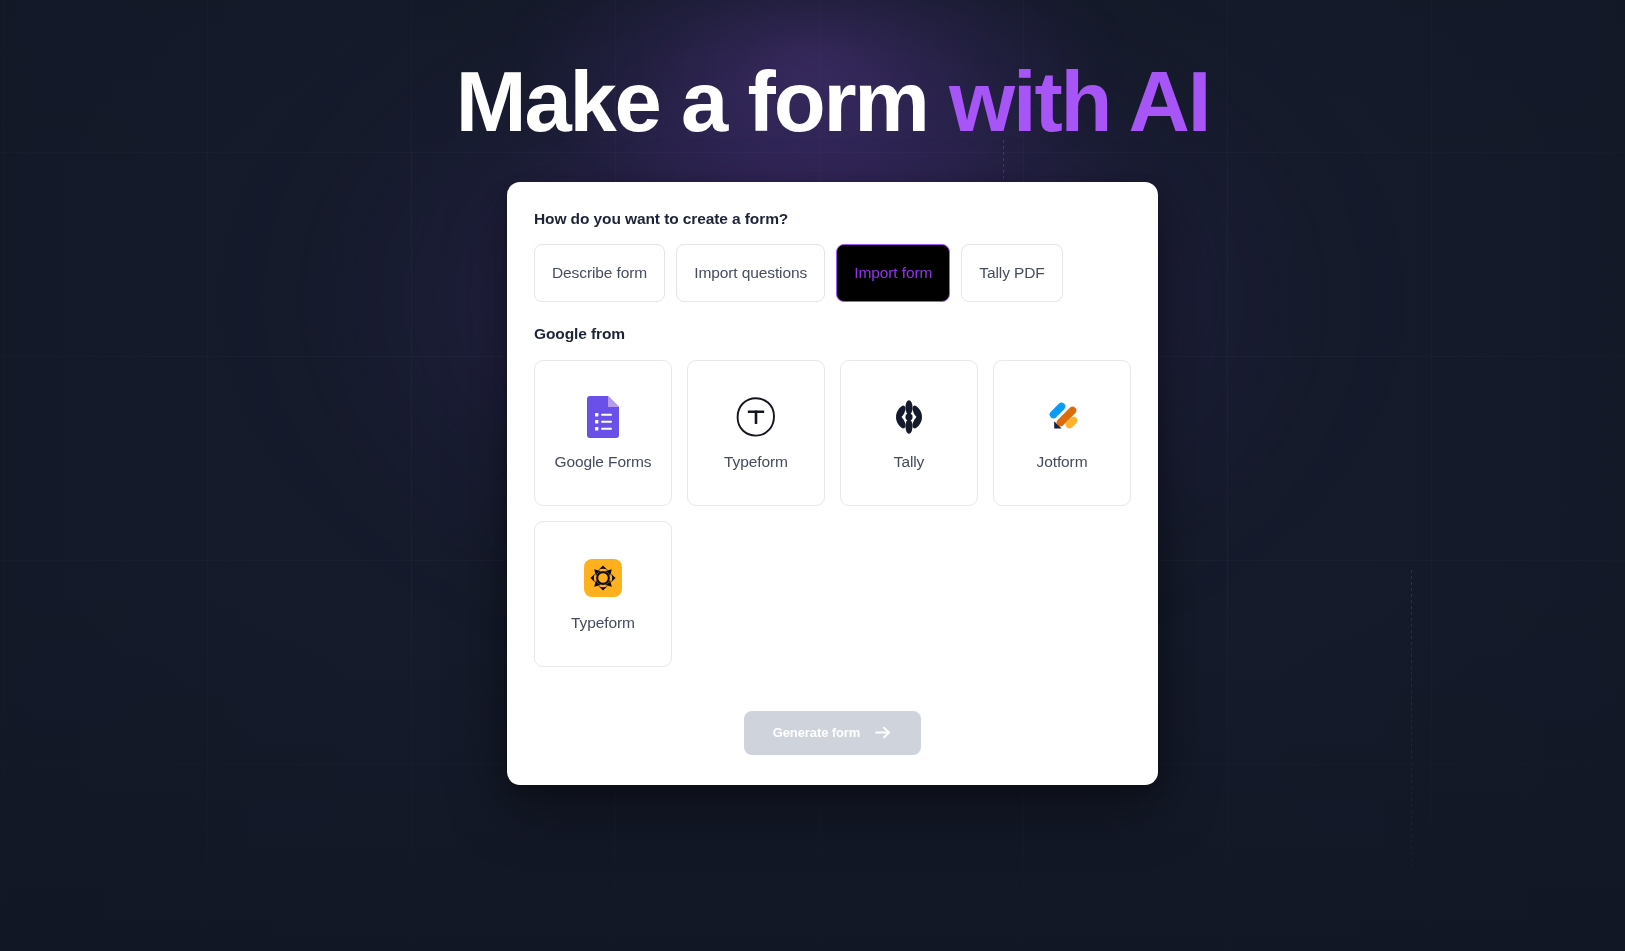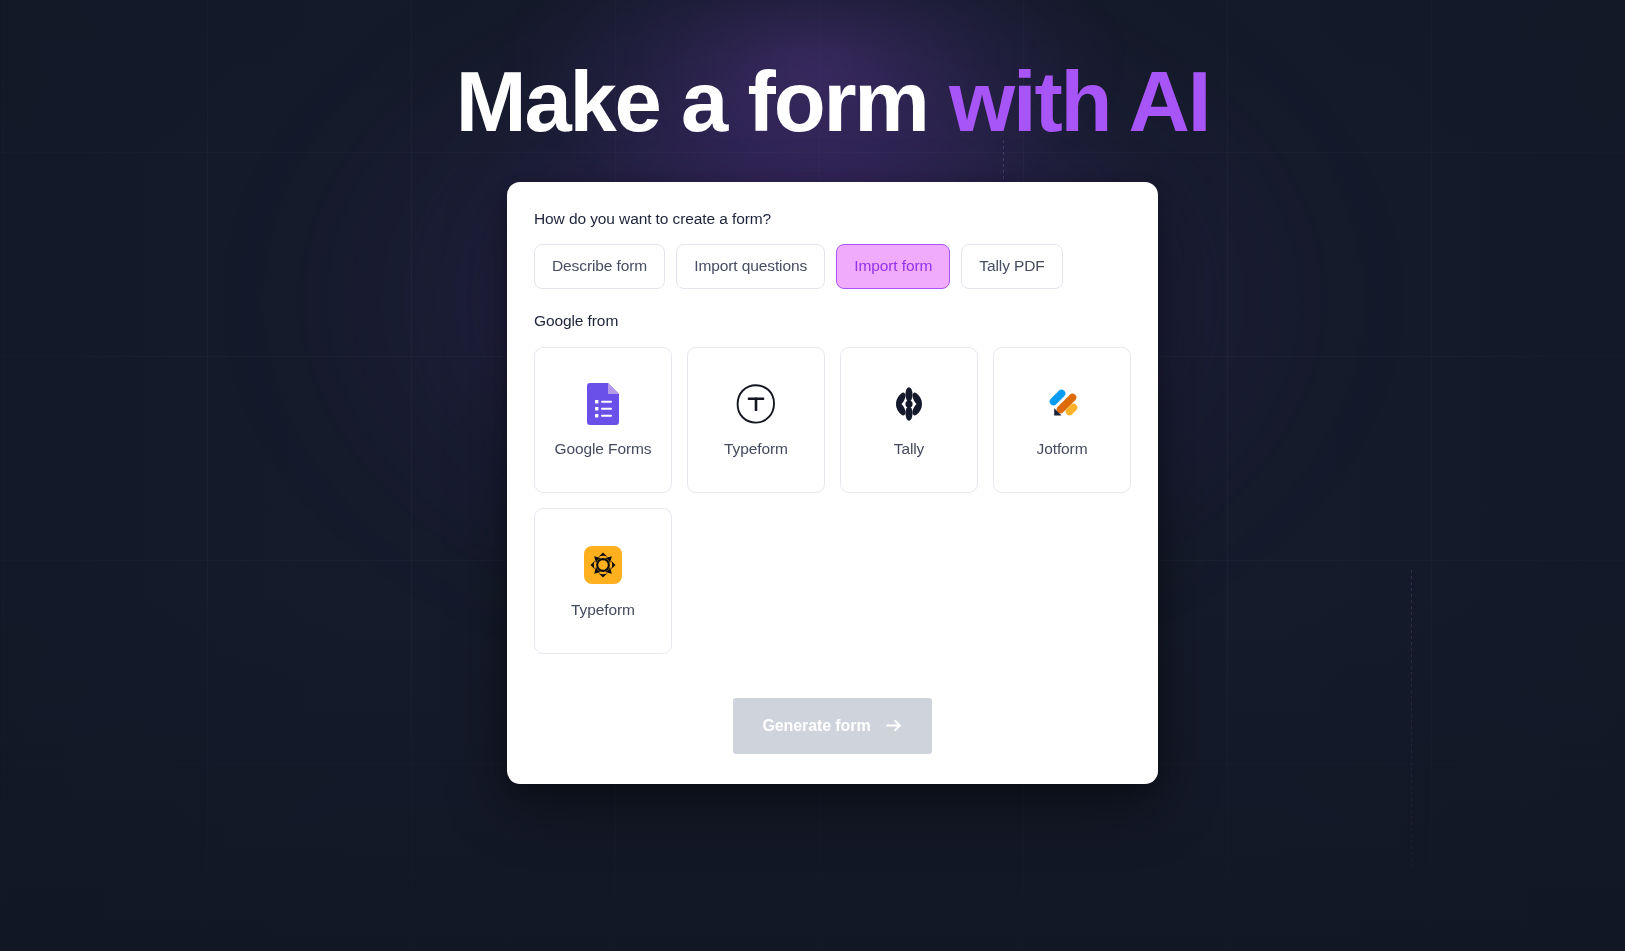--- a/index.html
+++ b/index.html
@@ -120,52 +120,52 @@
     margin-top: 36px;
     width: 651px;
     background: #ffffff;
     border-radius: 13px;
     padding: 28px 27px 30px 27px;
     box-shadow: 0 22px 60px rgba(0,0,0,0.42), 0 4px 14px rgba(0,0,0,0.22);
   }
 
   .section-label {
     font-size: 15.5px;
-    font-weight: 400;
+    font-weight: 700;
     color: #1d2439;
     letter-spacing: -0.1px;
   }
 
   
   .mode-tabs {
     display: flex;
     gap: 11px;
     margin-top: 16px;
   }
 
   .mode-tab {
     border: 1px solid #e3e5ec;
     border-radius: 8px;
     background: #ffffff;
     padding: 0 17px;
-    height: 45px;
+    height: 58px;
     display: flex;
     align-items: center;
     justify-content: center;
     font-family: "Liberation Sans", sans-serif;
     font-size: 15.5px;
     color: #474d61;
     cursor: pointer;
     white-space: nowrap;
     letter-spacing: -0.1px;
   }
 
   .mode-tab.selected {
     border-color: #a855f7;
-    background: #f0abfc;
+    background: #000000;
     color: #9333ea;
   }
 
   .import-from-label { margin-top: 23px; }
 
   
   .provider-grid {
     margin-top: 17px;
     display: grid;
     grid-template-columns: repeat(4, 1fr);
@@ -203,28 +203,28 @@
   
   .generate-row {
     margin-top: 44px;
     display: flex;
     justify-content: center;
   }
 
   .generate-button {
     background: #cfd3dc;
     border: none;
-    border-radius: 3px;
-    height: 56px;
+    border-radius: 8px;
+    height: 44px;
     padding: 0 29px;
     display: flex;
     align-items: center;
     gap: 13px;
     font-family: "Liberation Sans", sans-serif;
-    font-size: 16px;
+    font-size: 13px;
     font-weight: 700;
     color: #ffffff;
     cursor: not-allowed;
     letter-spacing: -0.1px;
   }
   .generate-button .arrow-icon {
     display: flex;
     align-items: center;
   }
 </style>

